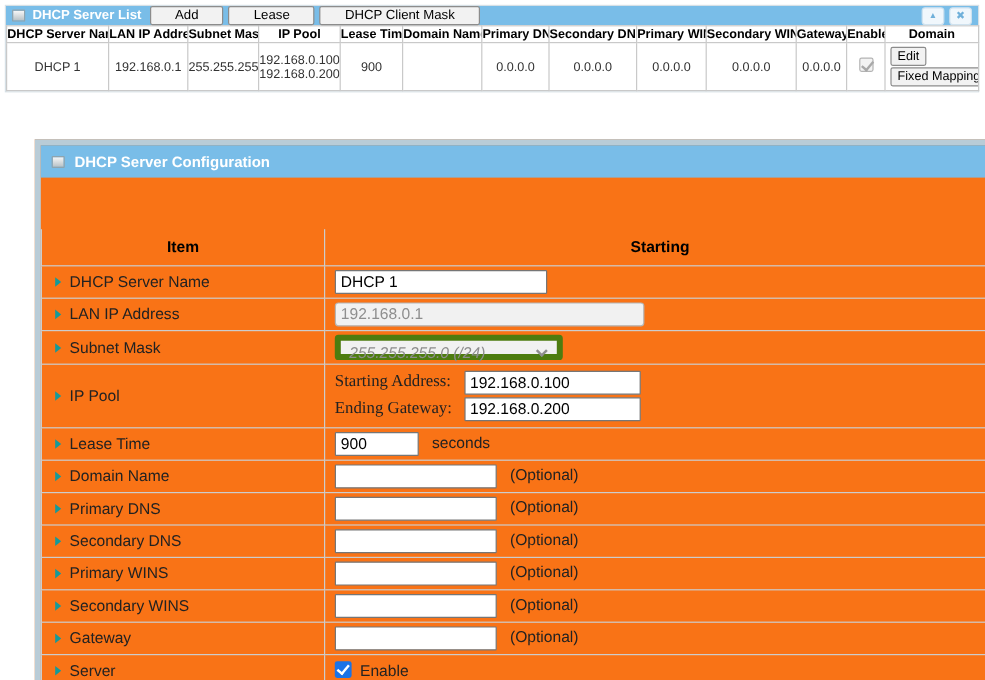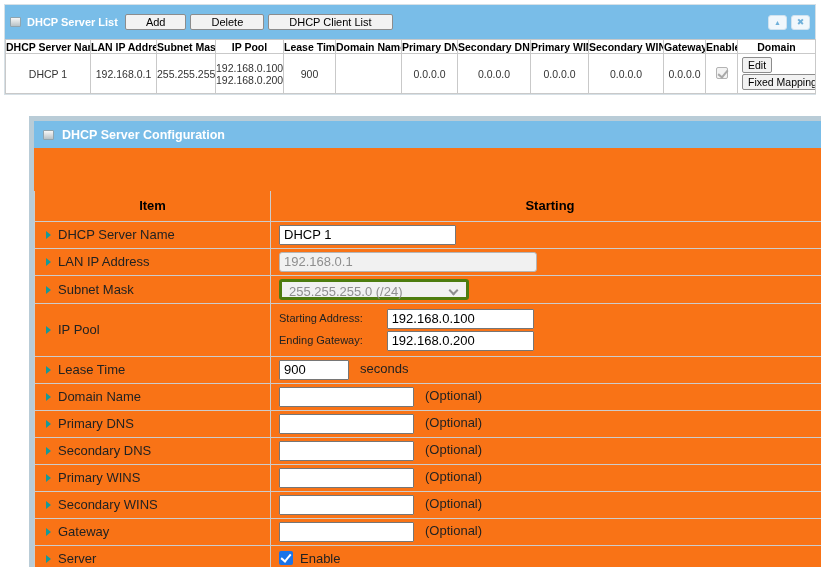--- a/index.html
+++ b/index.html
@@ -13,36 +13,36 @@
             color:#6fb0da; display:inline-flex; align-items:center; justify-content:center;
             margin-left:4px; cursor:pointer; }
   .arrow-icon { display:inline-block; width:0; height:0; border-left:5px solid #149a9a;
                 border-top:4px solid transparent; border-bottom:4px solid transparent; margin-right:7px; }
   .panel-icon { display:inline-block; width:11px; height:10px; border:1px solid #90a4ae;
                 background:linear-gradient(#f7f7f7,#b9c2c6); border-radius:1px; }
   .inp { height:20px; border:1px solid #767676; border-radius:1px; font-size:13px; padding:0 4px;
          font-family:"Liberation Sans", sans-serif; background:#fff; color:#000; vertical-align:middle; }
   .inp:disabled { background:#f1f1f1; color:#8e8e8e; border:1px solid #b5b5b5; border-radius:3px; }
   .fake-select { position:relative; display:inline-block; width:190px; height:21px; background:#f1f1f1;
-                 border:3px solid #4d7c0f; border-radius:3px; color:#8e8e8e; font-size:13px;
-                 line-height:19px; padding:0 22px 0 7px; vertical-align:middle; }
+                 border:5px solid #4d7c0f; border-radius:3px; color:#8e8e8e; font-size:13px;
+                 line-height:19px; padding:0 22px 0 7px; vertical-align:middle;font-style:italic; }
   .chev { position:absolute; right:9px; top:5px; width:7px; height:7px;
           border-right:2px solid #8e8e8e; border-bottom:2px solid #8e8e8e; transform:rotate(45deg); }
   .cb-gray { display:inline-block; width:12px; height:12px; background:#f3f3f3; border:1px solid #b3b3b3;
              border-radius:2px; position:relative; }
   .cb-gray::after { content:""; position:absolute; left:3px; top:0px; width:4px; height:8px;
                     border-right:2px solid #a9a9a9; border-bottom:2px solid #a9a9a9; transform:rotate(40deg); }
   .cb-blue { display:inline-block; width:14px; height:14px; background:#1a73e8; border-radius:2px;
              position:relative; vertical-align:-2px; }
   .cb-blue::after { content:""; position:absolute; left:4px; top:1px; width:4px; height:8px;
                     border-right:2px solid #fff; border-bottom:2px solid #fff; transform:rotate(40deg); }
 
   
   #list-panel { position:absolute; left:4px; top:4px; width:812px; border:1px solid #d6e0e6; }
-  #list-header { height:34px; background:#79bde8; display:flex; align-items:center; padding:0 5px; }
+  #list-header { height:16px; background:#79bde8; display:flex; align-items:center; padding:0 5px; }
   #list-header .panel-icon { margin-right:6px; }
   #list-title { color:#fff; font-size:11px; font-weight:bold; margin-right:7px; white-space:nowrap; }
   #list-header .btn { margin-right:4px; height:16px; padding:0 20px; }
   #list-header .spacer { flex:1; }
   #list-table { width:810px; border-collapse:collapse; table-layout:fixed; background:#fff; }
   #list-table th { border:1px solid #c9c9c9; font-size:10.5px; font-weight:bold; height:14px;
                    text-align:center; color:#000; overflow:hidden; white-space:nowrap; }
   #list-table td { border:1px solid #c9c9c9; font-size:10.5px; color:#333; height:39px;
                    text-align:center; overflow:hidden; }
   td.actions-cell { text-align:left; padding:2px 2px 2px 4px;margin-top:29px; }
@@ -53,37 +53,37 @@
   #config-header { height:27px; background:#79bde8; display:flex; align-items:center; padding:0 9px; }
   #config-header .panel-icon { margin-right:8px; }
   #config-title { color:#fff; font-size:12.5px; font-weight:bold; }
   #config-table { width:795px; border-collapse:collapse; table-layout:fixed;margin-top:43px; }
   #config-table th { border:1px solid #ccc; border-top:none; font-size:13px; font-weight:bold;
                      height:30px; text-align:center; color:#000; }
   #config-table td { border:1px solid #ccc; font-size:13px; color:#222; height:27px; }
   td.item-cell { padding-left:11px; }
   td.setting-cell { padding:3px 8px; }
   .pool-line { margin:2px 0; }
-  .pool-label { display:inline-block; width:104px; font-size:11px; }
+  .pool-label { display:inline-block; width:104px; font-size:14px;font-family:Liberation Serif, serif; }
   .suffix { margin-left:11px; font-size:13px; color:#222; }
   .enable-label { margin-left:7px; font-size:13px; }
   #config-footer { height:33px; background:#e9ebeb; border-top:1px solid #ccc;
                    display:flex; align-items:center; justify-content:center; }
   #save-button { font-size:13px; height:21px; padding:1px 11px; }
 </style>
 </head>
 <body>
 
 <div id="list-panel">
   <div id="list-header">
     <span class="panel-icon"></span>
     <span id="list-title">DHCP Server List</span>
     <button class="btn">Add</button>
-    <button class="btn">Delete</button>
-    <button class="btn">DHCP Client List</button>
+    <button class="btn">Lease</button>
+    <button class="btn">DHCP Client Mask</button>
     <span class="spacer"></span>
     <span class="winbtn" style="font-size:7px;">▲</span>
     <span class="winbtn" style="font-size:9px;">✖</span>
   </div>
   <table id="list-table">
     <colgroup>
       <col style="width:85px">
         <col style="width:66px">
         <col style="width:59px">
         <col style="width:68px">

